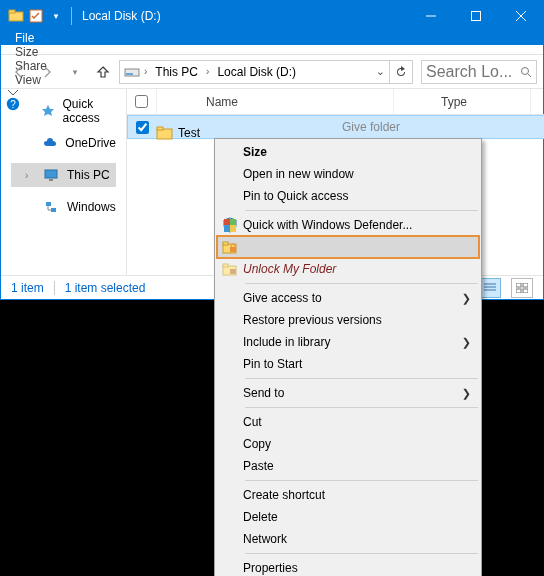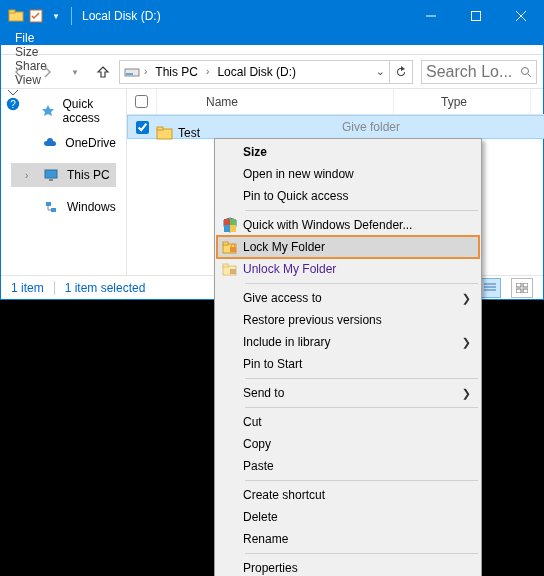--- a/index.html
+++ b/index.html
@@ -75,21 +75,21 @@
 .statusbar .viewbtn.active { background: #cce8ff; border-color: #7ab8e0; }
 
 
 .ctxwrap { position: absolute; left: 214px; top: 138px; z-index: 100; }
 .ctx { width: 268px; background: #f0f0f0; border: 1px solid #a0a0a0; box-shadow: 3px 3px 4px rgba(0,0,0,0.3); font-size: 12px; padding: 2px; }
 .ctx .mi { height: 22px; display: flex; align-items: center; padding-right: 8px; position: relative; }
 .ctx .mi .micon { width: 26px; display: flex; align-items: center; justify-content: center; }
 .ctx .mi .mlabel { flex: 1; }
 .ctx .mi .marrow { color: #333; font-size: 11px; }
 .ctx .mi.bold .mlabel { font-weight: 600; }
-.ctx .mi.disabled { color: #4c1d95; }
+.ctx .mi.disabled { color: #7f1d1d; font-style: italic; }
 .ctx .mi.hover { background: #d8d8d8; }
 .ctx .mi.highlight { outline: 2px solid #e8913a; outline-offset: -1px; }
 .ctx .msep { height: 1px; background: #d0d0d0; margin: 3px 1px 3px 28px; }
 
 
 svg { display: block; }
 </style>
 </head>
 <body>
 
@@ -322,21 +322,20 @@
       </div>
       <div class="mi hover highlight">
         <span class="micon">
           <svg width="16" height="16">
             <rect x="1" y="5" width="13" height="9" fill="#ffd76b" stroke="#c99b2e"></rect>
             <rect x="1" y="3" width="5" height="3" fill="#ffd76b" stroke="#c99b2e"></rect>
             <rect x="8" y="8" width="6" height="5" fill="#e8913a"></rect>
             <path d="M9 8 Q9 5 11 5 Q13 5 13 8" fill="none" stroke="#e8913a"></path>
           </svg>
         </span>
-        <span class="mlabel">Lock My Folder</span>
       </div>
       <div class="mi disabled">
         <span class="micon">
           <svg width="16" height="16">
             <rect x="1" y="5" width="13" height="9" fill="#ffe9a8" stroke="#d8c47e"></rect>
             <rect x="1" y="3" width="5" height="3" fill="#ffe9a8" stroke="#d8c47e"></rect>
             <rect x="8" y="8" width="6" height="5" fill="#d8b080"></rect>
           </svg>
         </span>
         <span class="mlabel">Unlock My Folder</span>
@@ -383,21 +382,21 @@
       <div class="mi">
         <span class="micon"></span>
         <span class="mlabel">Create shortcut</span>
       </div>
       <div class="mi">
         <span class="micon"></span>
         <span class="mlabel">Delete</span>
       </div>
       <div class="mi">
         <span class="micon"></span>
-        <span class="mlabel">Rename</span>
+        <span class="mlabel">Network</span>
       </div>
       <div class="msep"></div>
       <div class="mi">
         <span class="micon"></span>
         <span class="mlabel">Properties</span>
       </div>
     </div>
 </div>
 
 </body></html>

